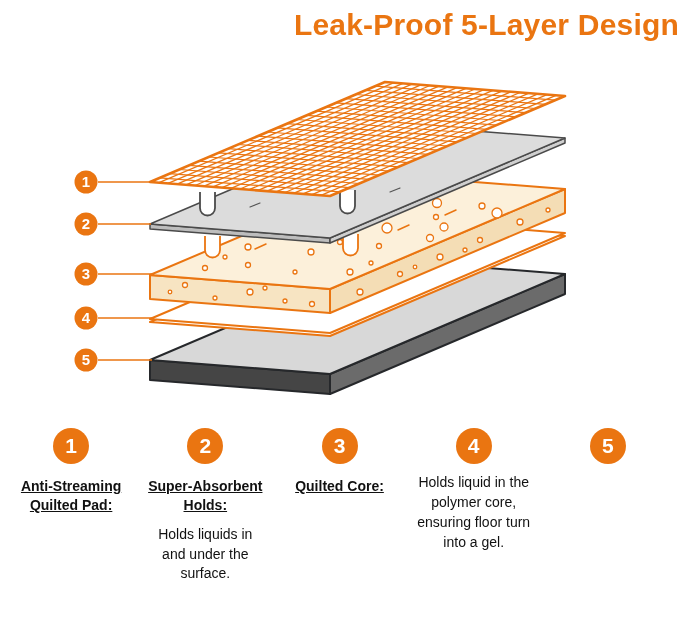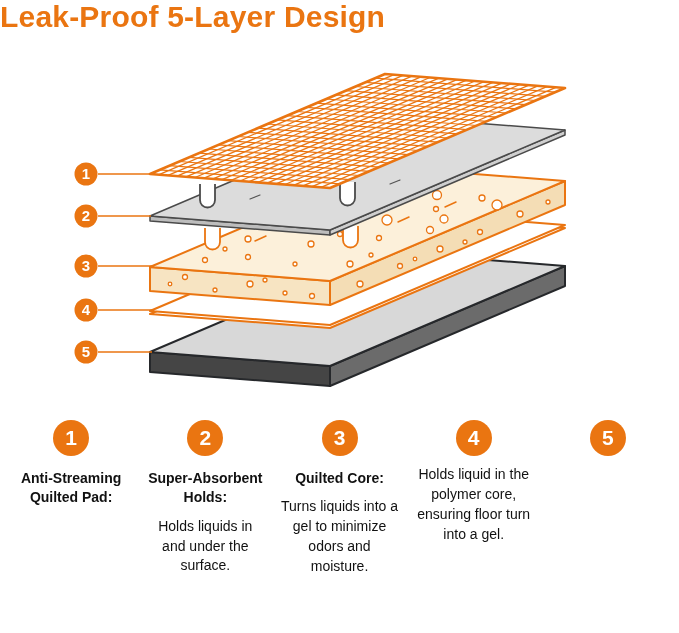--- a/index.html
+++ b/index.html
@@ -12,21 +12,22 @@
   }
   .page {
     width: 679px;
     height: 633px;
     background: #fff;
     overflow: hidden;
     position: relative;
   }
   .title {
     margin: 0;
-    text-align: left;
+    padding-top: 8px;
+    text-align: right;
     font-size: 30px;
     font-weight: 700;
     color: var(--accent);
     letter-spacing: 0.2px;
   }
   .diagram {
     display: block;
     margin-top: 10px;
   }
   
@@ -78,20 +79,21 @@
     font-weight: 700;
     line-height: 36px;
     text-align: center;
   }
   .feature h3 {
     margin: 13px 0 0 0;
     font-size: 14px;
     font-weight: 700;
     line-height: 1.38;
     color: #111;
+    text-decoration: underline;
   }
   .feature p {
     margin: 9px 0 0 0;
     font-size: 14px;
     line-height: 1.42;
     color: #111;
   }
 </style>
 </head>
 <body>
@@ -265,21 +267,20 @@
       <h3>Anti-Streaming Quilted Pad:</h3>
     </div>
     <div class="feature">
       <div class="num-badge">2</div>
       <h3>Super-Absorbent Holds:</h3>
       <p>Holds liquids in and under the surface.</p>
     </div>
     <div class="feature">
       <div class="num-badge">3</div>
       <h3>Quilted Core:</h3>
-      <p>Turns liquids into a gel to minimize odors and moisture.</p>
     </div>
     <div class="feature">
       <div class="num-badge">4</div>
       <p>Holds liquid in the polymer core, ensuring floor turn into a gel.</p>
     </div>
     <div class="feature">
       <div class="num-badge">5</div>
     </div>
   </section>
 

